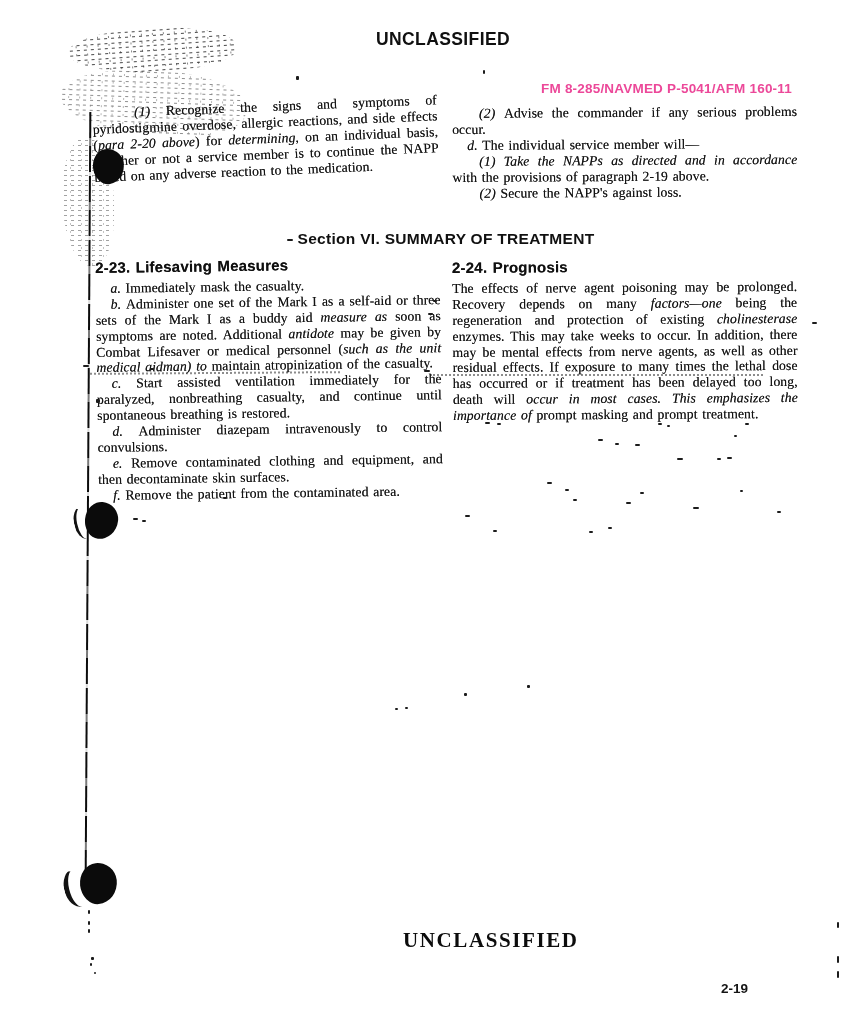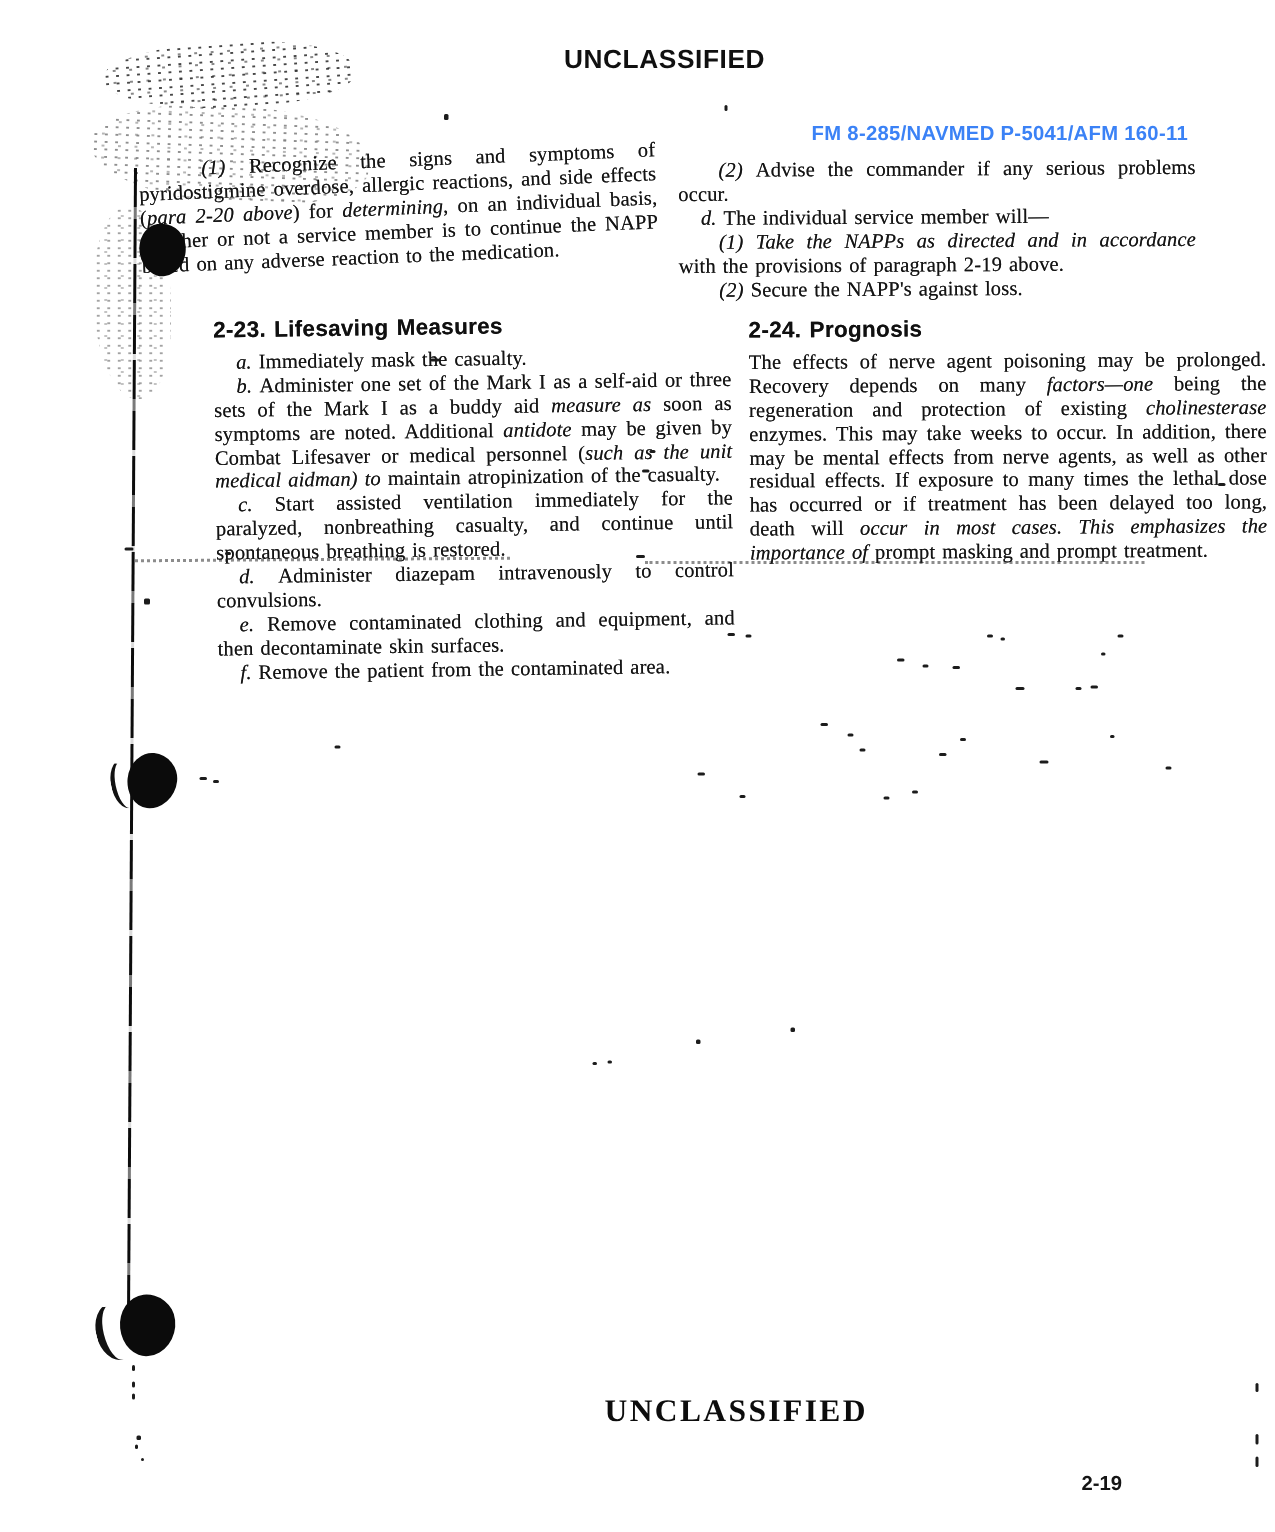--- a/index.html
+++ b/index.html
@@ -11,21 +11,21 @@
   
   .top-class {
     position:absolute; top:29px; left:0; width:100%; box-sizing:border-box;
     padding-left:36px; text-align:center;
     font-family:"Liberation Sans", sans-serif; font-weight:bold;
     font-size:17.5px; letter-spacing:.4px; color:#101010;
   }
   .doc-num {
     position:absolute; top:81px; right:58px;
     font-family:"Liberation Sans", sans-serif; font-weight:bold;
-    font-size:13.5px; letter-spacing:.2px; color:#3b82f6;
+    font-size:13.5px; letter-spacing:.2px; color:#ec4899;
   }
   .footer-class {
     position:absolute; left:403px; top:928px;
     font-family:"Liberation Serif", serif; font-weight:bold;
     font-size:21px; letter-spacing:1.6px; color:#0c0c0c;
   }
   .page-num {
     position:absolute; left:721px; top:981px;
     font-family:"Liberation Sans", sans-serif; font-weight:600; font-size:13.5px;
   }
@@ -48,21 +48,21 @@
   .ind2 { text-indent:27px; }
   .ind3 { text-indent:42px; }
   .tilt-a { transform:rotate(-2.3deg); transform-origin:0 100%; }
   .tilt-b { transform:rotate(-0.8deg); transform-origin:0 0; }
   .tilt-c { transform:rotate(-0.35deg); transform-origin:0 0; }
   .section-title {
     margin-top:29px; text-align:center;
     font-family:"Liberation Sans", sans-serif; font-weight:bold;
     font-size:15.5px; letter-spacing:.3px; color:#101010;
   }
-  .main-cols { margin-top:12px;margin-left:47px; }
+  .main-cols { margin-top:12px; }
   h3 {
     margin:0 0 5px 0;
     font-family:"Liberation Sans", sans-serif; font-weight:bold;
     font-size:15px; letter-spacing:.2px; color:#101010;
     text-align:left; text-indent:0;
   }
   
   .artifacts { position:absolute; inset:0; pointer-events:none; }
   .a { display:block; position:absolute; background:#1c1c1c; border-radius:1px; }
   .blob {
@@ -105,20 +105,21 @@
       <p class="ind3 tilt-a"><span class="it">(1) </span><span>Recognize the signs and symptoms of pyridostigmine overdose, allergic reactions, and side effects (</span><span class="it">para 2-20 above</span><span>) for </span><span class="it">determining</span><span>, on an individual basis, whether or not a service member is to continue the NAPP based on any adverse reaction to the medication.</span></p>
     </div>
     <div class="col tilt-c">
       <p class="ind2"><span class="it">(2) </span><span>Advise the commander if any serious problems occur.</span></p>
       <p class="ind1"><span class="it">d. </span><span>The individual service member will—</span></p>
       <p class="ind2"><span class="it">(1) Take the NAPPs as directed and in accordance</span><span> with the provisions of paragraph 2-19 above.</span></p>
       <p class="ind2"><span class="it">(2) </span><span>Secure the NAPP's against loss.</span></p>
     </div>
   </div>
 
+  <div class="section-title">Section VI. SUMMARY OF TREATMENT</div>
 
   <div class="cols main-cols">
     <div class="col tilt-b">
       <h3>2-23. Lifesaving Measures</h3>
       <p class="ind1"><span class="it">a. </span><span>Immediately mask the casualty.</span></p>
       <p class="ind1"><span class="it">b. </span><span>Administer one set of the Mark I as a self-aid or three sets of the Mark I as a buddy aid </span><span class="it">measure as</span><span> soon as symptoms are noted. Additional </span><span class="it">antidote</span><span> may be given by Combat Lifesaver or medical personnel (</span><span class="it">such as the unit medical aidman) to</span><span> maintain atropinization of the casualty.</span></p>
       <p class="ind1"><span class="it">c. </span><span>Start assisted ventilation immediately for the paralyzed, nonbreathing casualty, and continue until spontaneous breathing is restored.</span></p>
       <p class="ind1"><span class="it">d. </span><span>Administer diazepam intravenously to control convulsions.</span></p>
       <p class="ind1"><span class="it">e. </span><span>Remove contaminated clothing and equipment, and then decontaminate skin surfaces.</span></p>
       <p class="ind1"><span class="it">f. </span><span>Remove the patient from the contaminated area.</span></p>

